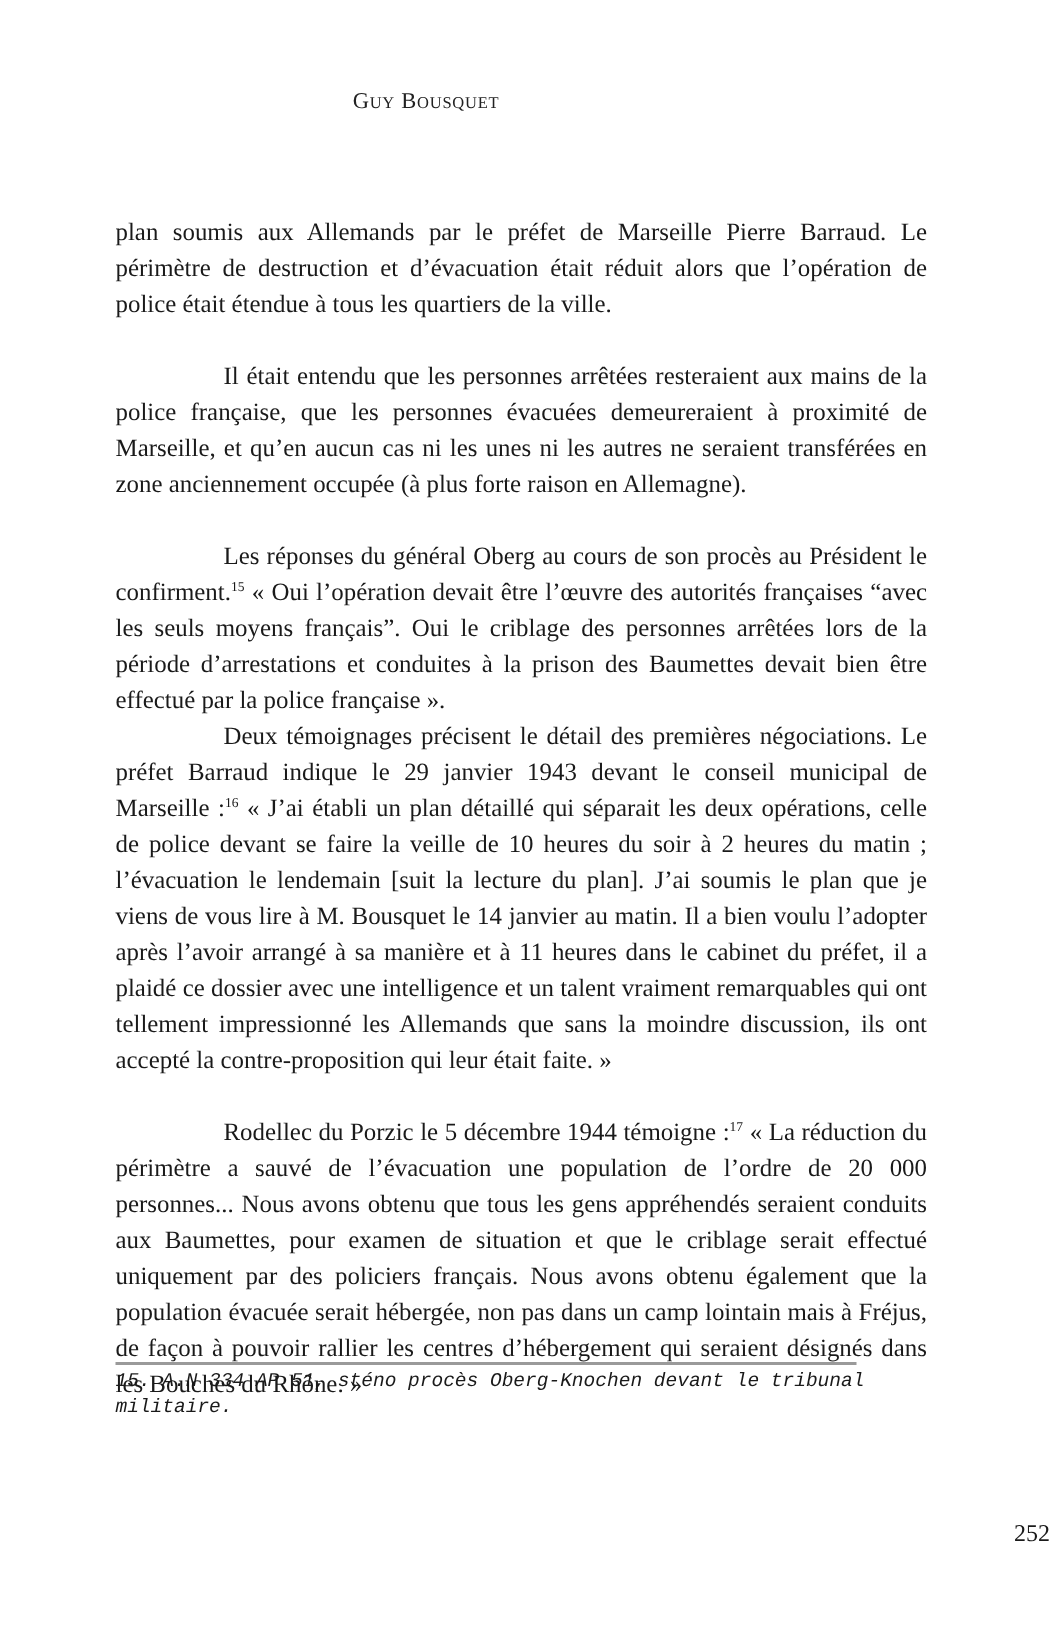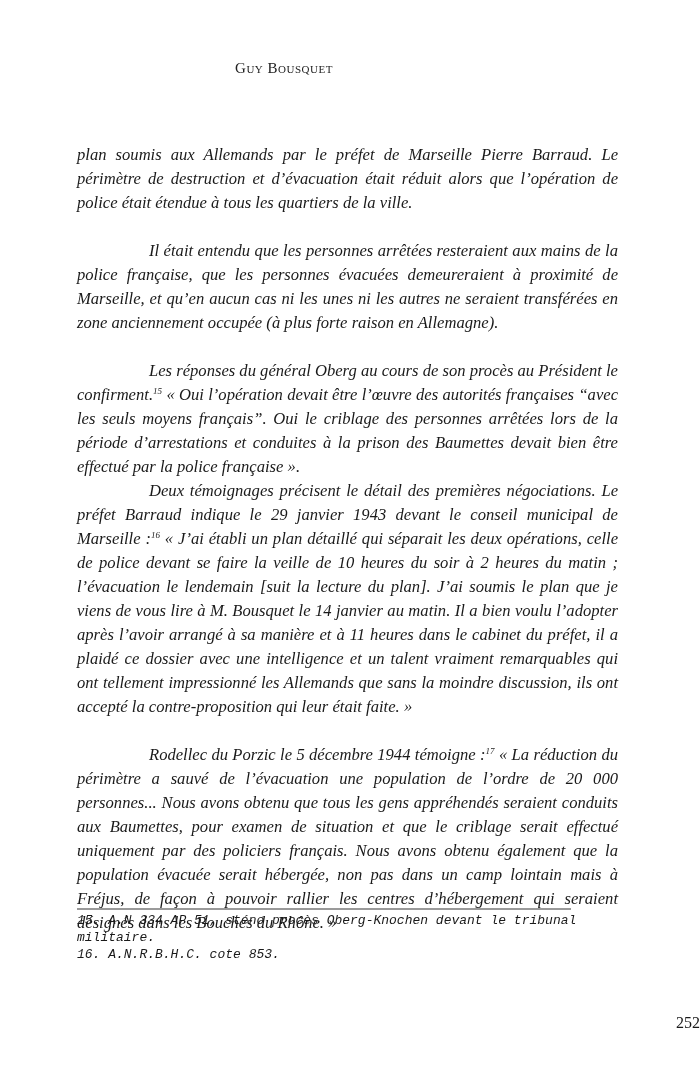--- a/index.html
+++ b/index.html
@@ -2,21 +2,21 @@
 <html><head>
   <meta charset="utf-8">
   <style>
     html, body { margin: 0; padding: 0; background: #ffffff; }
     body { width: 700px; height: 1089px; position: relative; overflow: hidden;
       font-family: "Liberation Serif", "DejaVu Serif", serif; color: #1a1a1a; }
     .running-head { position: absolute; top: 60px; left: 0; width: 568px; text-align: center;
       font-size: 15px; letter-spacing: 0.5px; font-variant: small-caps; color: #222; }
     .body-text { position: absolute; left: 77px; top: 143px; width: 541px;
       font-size: 16.6px; line-height: 24px; text-align: justify; }
-    .body-text p { margin: 0; font-style: italic; }
+    .body-text p { margin: 0; }
     .body-text p.indent { text-indent: 72px; }
     .body-text p.gap { margin-top: 24px; }
     sup { font-size: 9px; line-height: 0; vertical-align: 6px; margin-top: 28px; }
     .fn-rule { position: absolute; left: 77px; top: 908px; width: 494px; height: 2px; background: #9a9a9a; }
     .footnotes { position: absolute; left: 77px; top: 912px; width: 541px;
       font-size: 13px; line-height: 17px; font-style: italic; }
     .footnotes div { margin: 0; font-family: Liberation Mono, monospace; }
     .page-number { position: absolute; top: 1014px; left: 0; width: 700px; text-align: right; font-size: 16px; }
   </style>
 </head>
@@ -29,16 +29,15 @@
   <p class="indent gap">Il était entendu que les personnes arrêtées resteraient aux mains de la police française, que les personnes évacuées demeureraient à proximité de Marseille, et qu’en aucun cas ni les unes ni les autres ne seraient transférées en zone anciennement occupée (à plus forte raison en Allemagne).</p>
   <p class="indent gap"><span>Les réponses du général Oberg au cours de son procès au Président le confirment.</span><sup>15</sup><span> « Oui l’opération devait être l’œuvre des autorités françaises “avec les seuls moyens français”. Oui le criblage des personnes arrêtées lors de la période d’arrestations et conduites à la prison des Baumettes devait bien être effectué par la police française ».</span></p>
   <p class="indent"><span>Deux témoignages précisent le détail des premières négociations. Le préfet Barraud indique le 29 janvier 1943 devant le conseil municipal de Marseille :</span><sup>16</sup><span> « J’ai établi un plan détaillé qui séparait les deux opérations, celle de police devant se faire la veille de 10 heures du soir à 2 heures du matin ; l’évacuation le lendemain [suit la lecture du plan]. J’ai soumis le plan que je viens de vous lire à M. Bousquet le 14 janvier au matin. Il a bien voulu l’adopter après l’avoir arrangé à sa manière et à 11 heures dans le cabinet du préfet, il a plaidé ce dossier avec une intelligence et un talent vraiment remarquables qui ont tellement impressionné les Allemands que sans la moindre discussion, ils ont accepté la contre-proposition qui leur était faite. »</span></p>
   <p class="indent gap"><span>Rodellec du Porzic le 5 décembre 1944 témoigne :</span><sup>17</sup><span> « La réduction du périmètre a sauvé de l’évacuation une population de l’ordre de 20 000 personnes... Nous avons obtenu que tous les gens appréhendés seraient conduits aux Baumettes, pour examen de situation et que le criblage serait effectué uniquement par des policiers français. Nous avons obtenu également que la population évacuée serait hébergée, non pas dans un camp lointain mais à Fréjus, de façon à pouvoir rallier les centres d’hébergement qui seraient désignés dans les Bouches du Rhône. »</span></p>
 </div>
 
 <div class="fn-rule"></div>
 
 <div class="footnotes">
   <div>15. A.N 334 AP 51, sténo procès Oberg-Knochen devant le tribunal militaire.</div>
-  <div>16. A.N.R.B.H.C. cote 853.</div>
 </div>
 
 <div class="page-number">252</div>
 
 </body></html>

